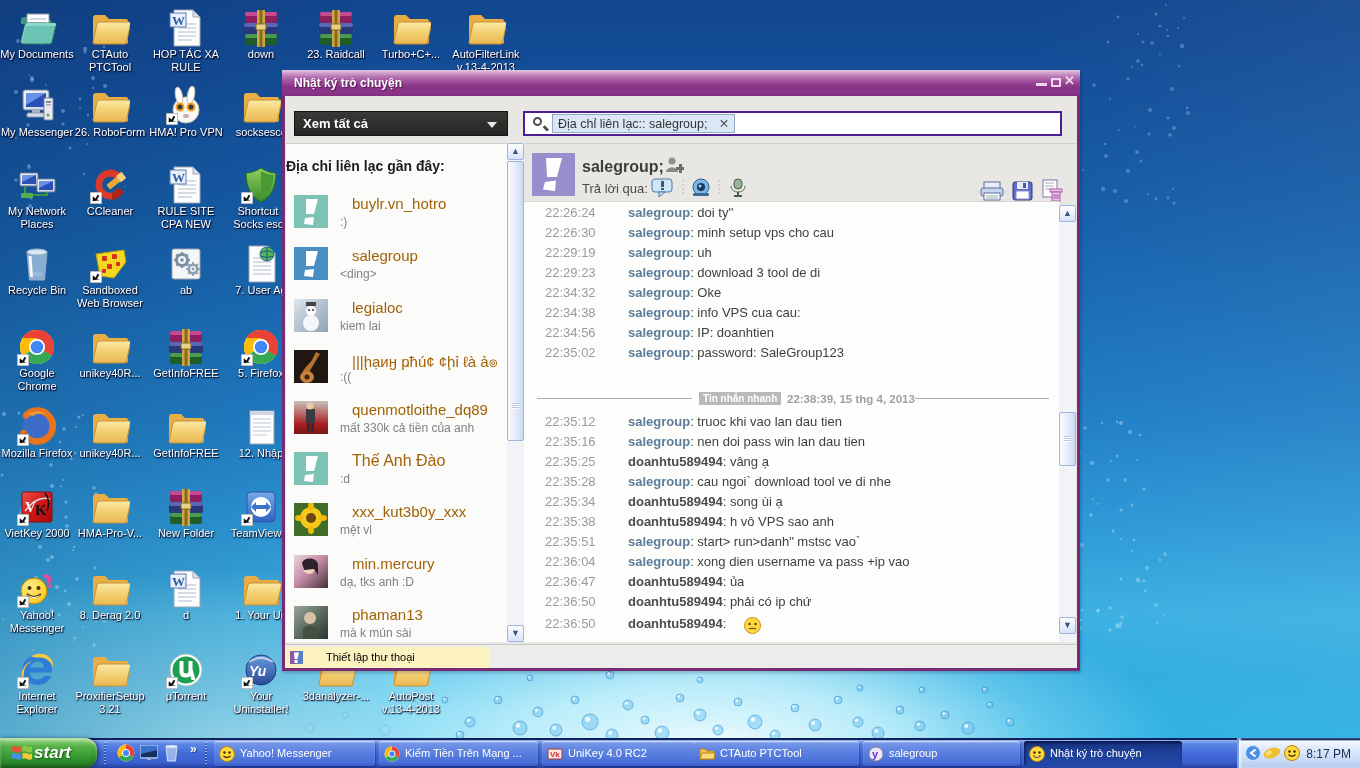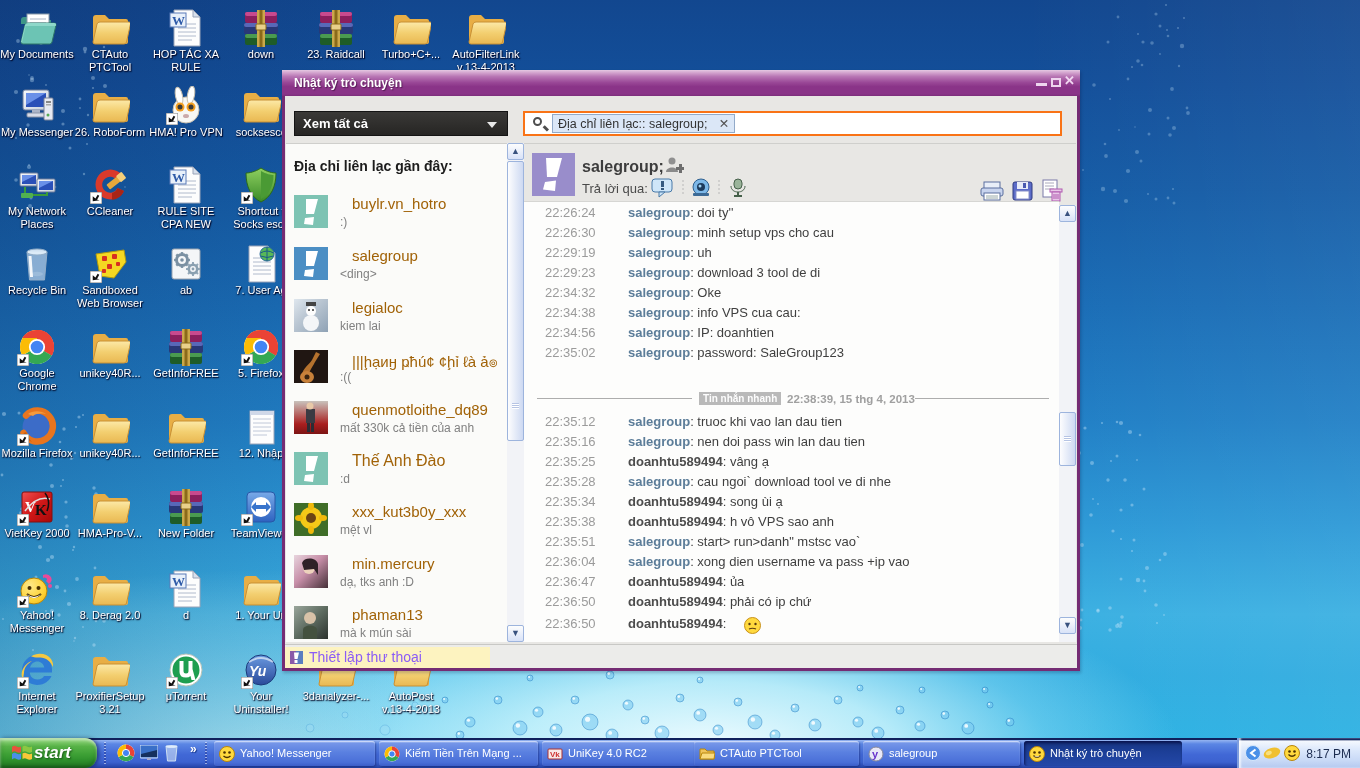--- a/index.html
+++ b/index.html
@@ -15,28 +15,28 @@
 .di .ic{width:42px;height:39px;margin:0 auto;position:relative;display:flex;align-items:flex-start;justify-content:center;overflow:visible}
 .di .lb{margin-top:1px;text-shadow:1px 1px 1px rgba(0,0,30,.9), 0 1px 2px rgba(0,0,30,.7);letter-spacing:0}
 
 #win{position:absolute;left:282px;top:70px;width:798px;height:601px;border:3px solid #752c74;border-top:none;background:#e8e7e4;box-shadow:1px 2px 3px rgba(0,0,40,.22)}
 #tbar{position:absolute;left:-3px;top:0;right:-3px;height:26px;background:linear-gradient(180deg,#e5c9e2 0%,#d4a5cf 10%,#b876b4 25%,#9a4897 48%,#8a3488 64%,#8a3488 92%,#7c2e7b 100%)}
 #tbar .tt{position:absolute;left:12px;top:6px;font-size:12px;font-weight:bold;color:#fff;text-shadow:1px 1px 1px #571c56}
 .wbtn{position:absolute;top:6px;color:#f2d7f2;font-weight:bold}
 
 #drop{position:absolute;left:9px;top:41px;width:214px;height:25px;background:linear-gradient(180deg,#3a3937,#262523);border:1px solid #141414;color:#fff;font-size:13px;font-weight:bold;line-height:23px;padding-left:8px}
 #drop:after{content:"";position:absolute;right:10px;top:10px;border:5px solid transparent;border-top:6px solid #e8e8e8}
-#search{position:absolute;left:238px;top:41px;width:539px;height:25px;background:#fff;border:2px solid #f97316}
+#search{position:absolute;left:238px;top:41px;width:539px;height:25px;background:#fff;border:2px solid #4c1d95}
 #search .mag{position:absolute;left:8px;top:4px;width:9px;height:9px;border:2px solid #4e4e4e;border-radius:50%}
 #search .mag:after{content:"";position:absolute;left:8px;top:8px;width:6px;height:2.5px;background:#4e4e4e;transform:rotate(45deg)}
 #search .tag{position:absolute;left:27px;top:1px;height:19px;background:#dbe7f7;border:1px solid #92aac9;font-size:12.5px;color:#333;line-height:18px;padding:0 5px}
 #search .tag b{font-weight:normal;color:#555;margin-left:8px}
 
 #lp{position:absolute;left:1px;top:73px;width:221px;bottom:26px;background:#fbfbf9;border-top:1px solid #cfcfcc}
-#lp h3{font-size:14px;color:#1c1c1c;margin:14px 0 0 8px;letter-spacing:0}
+#lp h3{font-size:14px;color:#1c1c1c;margin:14px 0 0 0;letter-spacing:0}
 .ct{position:absolute;left:8px;width:210px;height:44px}
 .ct .av{position:absolute;left:0;top:0;width:34px;height:33px}
 .ct .nm{position:absolute;left:58px;top:0;font-size:15px;color:#a16207;white-space:nowrap}
 .ct .st{position:absolute;left:46px;top:20px;font-size:12px;color:#818181;white-space:nowrap}
 
 .sb{position:absolute;width:17px;background:#f2f3f7}
 .sb .ar{position:absolute;left:0;width:17px;height:17px;background:linear-gradient(180deg,#fdfdfd,#d8e2f8);border:1px solid #9db4dd;border-radius:2px;color:#39527f;font-size:9px;text-align:center;line-height:15px}
 .sb .th{position:absolute;left:0;width:17px;background:linear-gradient(90deg,#fdfdfe,#cdd9f2);border:1px solid #9db4dd;border-radius:2px}
 .sb .th:after{content:"";position:absolute;left:4px;top:50%;margin-top:-3px;width:7px;height:6px;background:repeating-linear-gradient(180deg,#b6c4e4 0,#b6c4e4 1px,#fff 1px,#fff 2px)}
 
@@ -44,21 +44,21 @@
 #chead{position:absolute;left:0;top:0;right:0;height:57px}
 #chead .bav{position:absolute;left:8px;top:9px;width:43px;height:43px;background:#998dcb}
 #cbody{position:absolute;left:0;top:57px;right:17px;bottom:0;background:#fdfdfc;border-top:1px solid #d6d6d3}
 .ln{position:absolute;left:0;width:100%;height:20px;font-size:13px;white-space:nowrap}
 .ln .tm{position:absolute;left:21px;color:#9b9b9b}
 .ln .who{position:absolute;left:104px;font-weight:bold;color:#5c7d99}
 .ln .who.me{color:#4c4c4c}
 .ln .msg{color:#3f3f3f;font-weight:normal}
 
 #sbar{position:absolute;left:0;right:0;bottom:0;height:24px;background:#ececea;border-top:1px solid #c8c8c5}
-#sbar .ylab{position:absolute;left:0;top:2px;width:205px;height:21px;background:#fdf3c0;font-size:14px;color:#8b5cf6;line-height:21px;padding-left:24px}
+#sbar .ylab{position:absolute;left:0;top:2px;width:205px;height:21px;background:#fdf3c0;font-size:11px;color:#000000;line-height:21px;padding-left:41px}
 
 #task{position:absolute;left:0;bottom:0;width:1360px;height:30px;background:linear-gradient(180deg,#10215c 0%,#10215c 5%,#8fb0f0 8%,#5b86e4 20%,#4168d6 55%,#3c62d0 80%,#2c4cb4 93%,#22409e 100%)}
 #start{position:absolute;left:0;top:0;width:97px;height:30px;border-radius:0 12px 12px 0;background:linear-gradient(180deg,#77c060 0%,#8fd47a 6%,#57b247 28%,#3da035 55%,#2f912c 75%,#2b872a 88%,#1e6320 100%);box-shadow:inset 0 2px 3px rgba(255,255,255,.55), inset 0 -3px 5px rgba(0,60,0,.35), 2px 0 4px rgba(0,0,40,.45);color:#fff;font-size:17px;font-weight:bold;font-style:italic;line-height:30px;text-align:center;text-shadow:1px 1px 2px rgba(0,40,0,.6)}
 .tkb{position:absolute;top:3px;height:25px;border-radius:3px;background:linear-gradient(180deg,#a8c0f4 0%,#7495e8 10%,#5a80e0 45%,#4a6fd8 85%,#3c5ec8 100%);box-shadow:inset 0 1px 1px rgba(255,255,255,.5), 1px 1px 2px rgba(10,20,80,.4);color:#fff;font-size:11px;line-height:25px;padding-left:26px;white-space:nowrap;overflow:hidden}
 .tkb.on{background:linear-gradient(180deg,#16337e 0%,#1c3e96 40%,#2448a8 100%);box-shadow:inset 1px 2px 3px rgba(0,0,50,.65)}
 .tkb .tic{position:absolute;left:5px;top:5px;width:16px;height:16px}
 #tray{position:absolute;right:0;top:0;width:123px;height:30px;background:linear-gradient(180deg,#10215c 0%,#10215c 5%,#f4f8fe 10%,#dfeafc 35%,#c8d9f6 75%,#b4c9f0 100%);border-left:2px solid #7e9ede;box-shadow:inset 2px 0 2px rgba(255,255,255,.7)}
 #clock{position:absolute;right:9px;top:1px;height:30px;line-height:30px;color:#1c2c50;font-size:12px}
 .qsep{position:absolute;top:4px;width:2px;height:22px;background:repeating-linear-gradient(180deg,rgba(255,255,255,.5) 0 1px,rgba(0,0,90,.25) 1px 3px)}
 #lsb .th:after{top:241px;margin-top:0}

